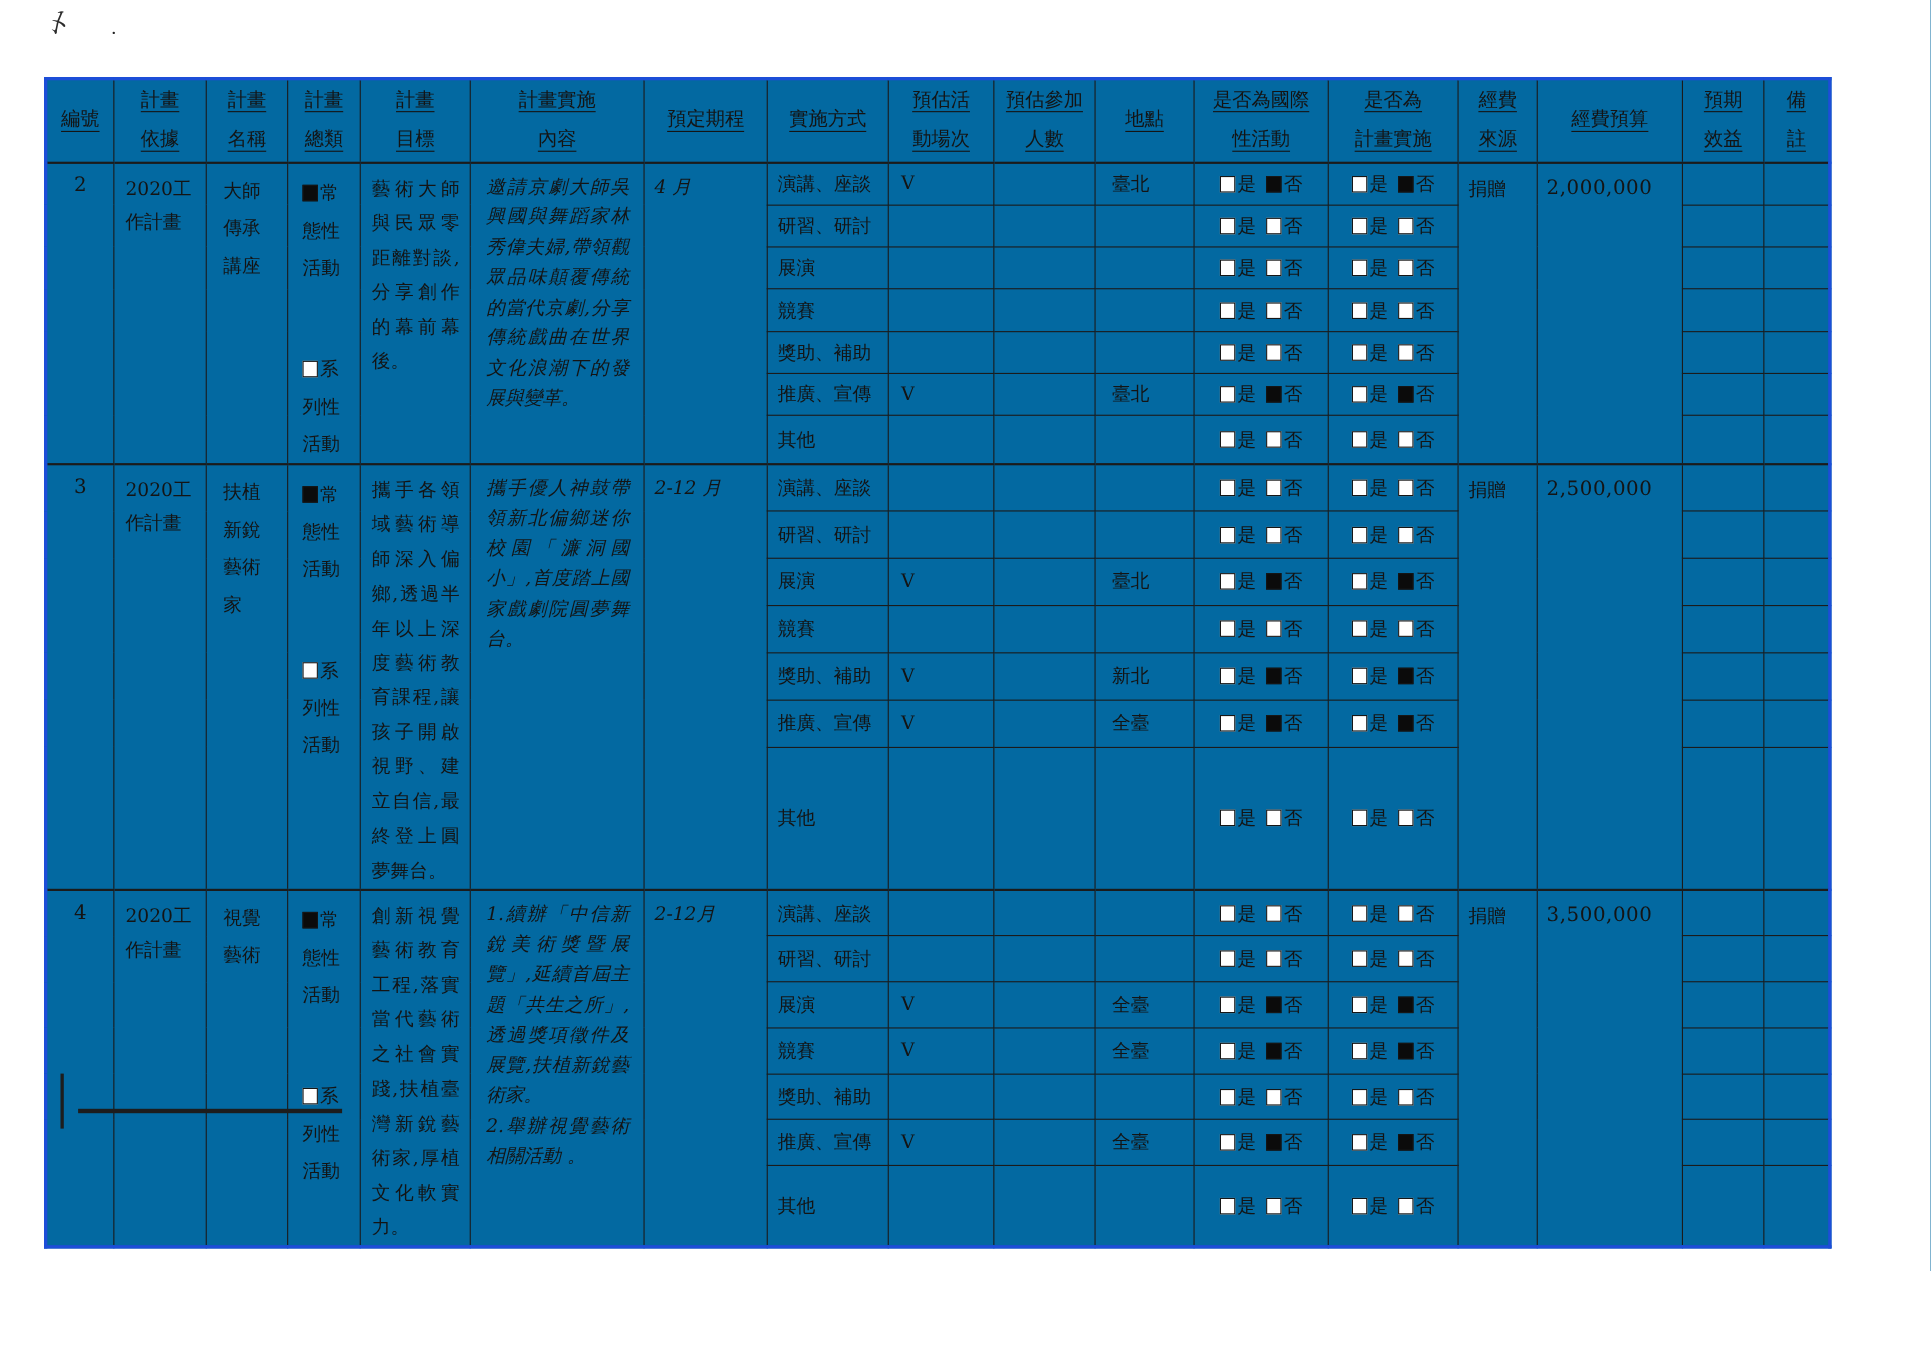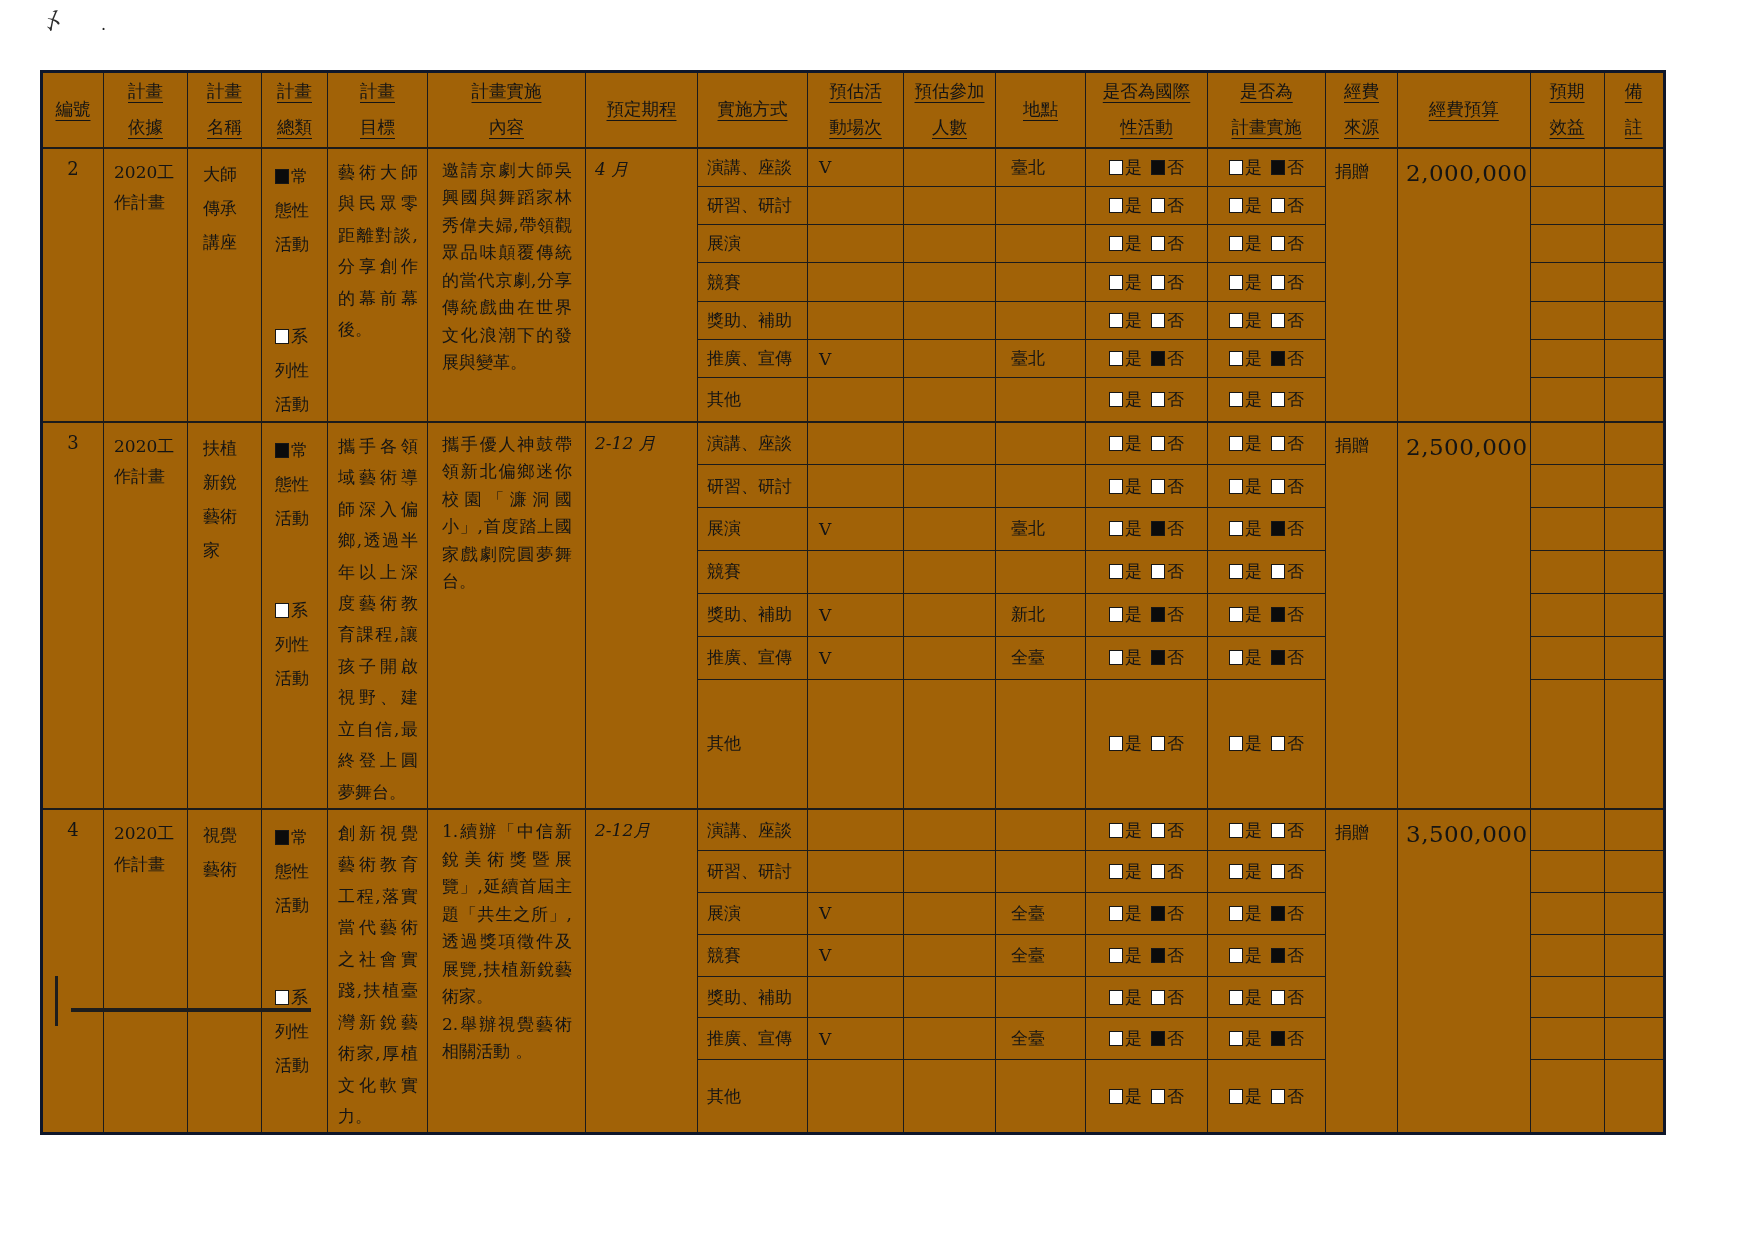--- a/index.html
+++ b/index.html
@@ -5,22 +5,22 @@
   html,body{margin:0;padding:0;}
   body{
     width:1755px;height:1241px;position:relative;overflow:hidden;
     background:#ffffff;color:#141414;
     font-family:"DejaVu Serif","Liberation Serif",serif;
   }
   
   table#plan-table{
     border-collapse:collapse;table-layout:fixed;
     margin:70px 0 0 40px;
-    border:3px solid #0f172a;
-    background:#a16207;
+    border:3px solid #1d4ed8;
+    background:#0369a1;
   }
   th,td{border:1.5px solid #1b1b1b;overflow:hidden;}
   thead th{
     border-bottom-width:2.5px;
     font-weight:normal;font-size:17.5px;line-height:2.05;
     text-align:center;vertical-align:middle;
     white-space:pre-line;
     text-decoration:underline;text-underline-offset:5px;
     text-decoration-thickness:1.2px;
   }
@@ -31,29 +31,29 @@
   tbody[data-plan="p3"] tr.last{height:106px;}
   tbody[data-plan="p4"] tr.last{height:62px;}
   td{font-size:17px;}
   td.num{vertical-align:top;text-align:center;padding-top:9px;font-size:18px;}
   td.basis{vertical-align:top;padding:8px 8px 0 10px;line-height:1.8;}
   td.name{vertical-align:top;padding:8px 15px 0 15px;line-height:2.0;margin-top:20px;}
   td.cat{vertical-align:top;padding:10px 12px 0 13px;line-height:2.0;}
   td.goal{vertical-align:top;padding:8px 9px 0 10px;line-height:1.85;
           text-align:justify;text-justify:inter-ideograph;}
   td.content{vertical-align:top;padding:8px 13px 0 14px;line-height:1.62;
-          text-align:justify;text-justify:inter-ideograph;white-space:pre-line;}
+          text-align:justify;text-justify:inter-ideograph;white-space:pre-line;font-style:italic;}
   td.schedule{vertical-align:top;padding:9px 4px 0 9px;white-space:nowrap;font-style:italic;}
   td.mlabel{padding-left:9px;white-space:nowrap;}
   td.sess{padding-left:11px;font-size:17px;}
   td.part{}
   td.loc{padding-left:15px;white-space:nowrap;}
   td.cbcell{text-align:center;white-space:nowrap;padding:0 2px;}
   td.source{vertical-align:top;padding:11px 4px 0 9px;white-space:nowrap;}
-  td.budget{vertical-align:top;padding:11px 2px 0 8px;font-size:23px;letter-spacing:.5px;white-space:nowrap;}
+  td.budget{vertical-align:top;padding:11px 2px 0 8px;font-size:18px;letter-spacing:.5px;white-space:nowrap;}
   
   .box{display:inline-block;width:14px;height:15px;border:1.7px solid #161616;
        margin-right:2px;vertical-align:-2px;background:#fff;box-sizing:border-box;}
   .box.filled{background:#0b0b0b;}
   .cbpair{display:inline-block;}
   .cbpair + .cbpair{margin-left:9px;}
   .cat-group{display:block;}
   .cat-gap{height:58px;}
   
   .scribble{position:absolute;left:44px;top:8px;font-size:19px;color:#2d2d2d;

